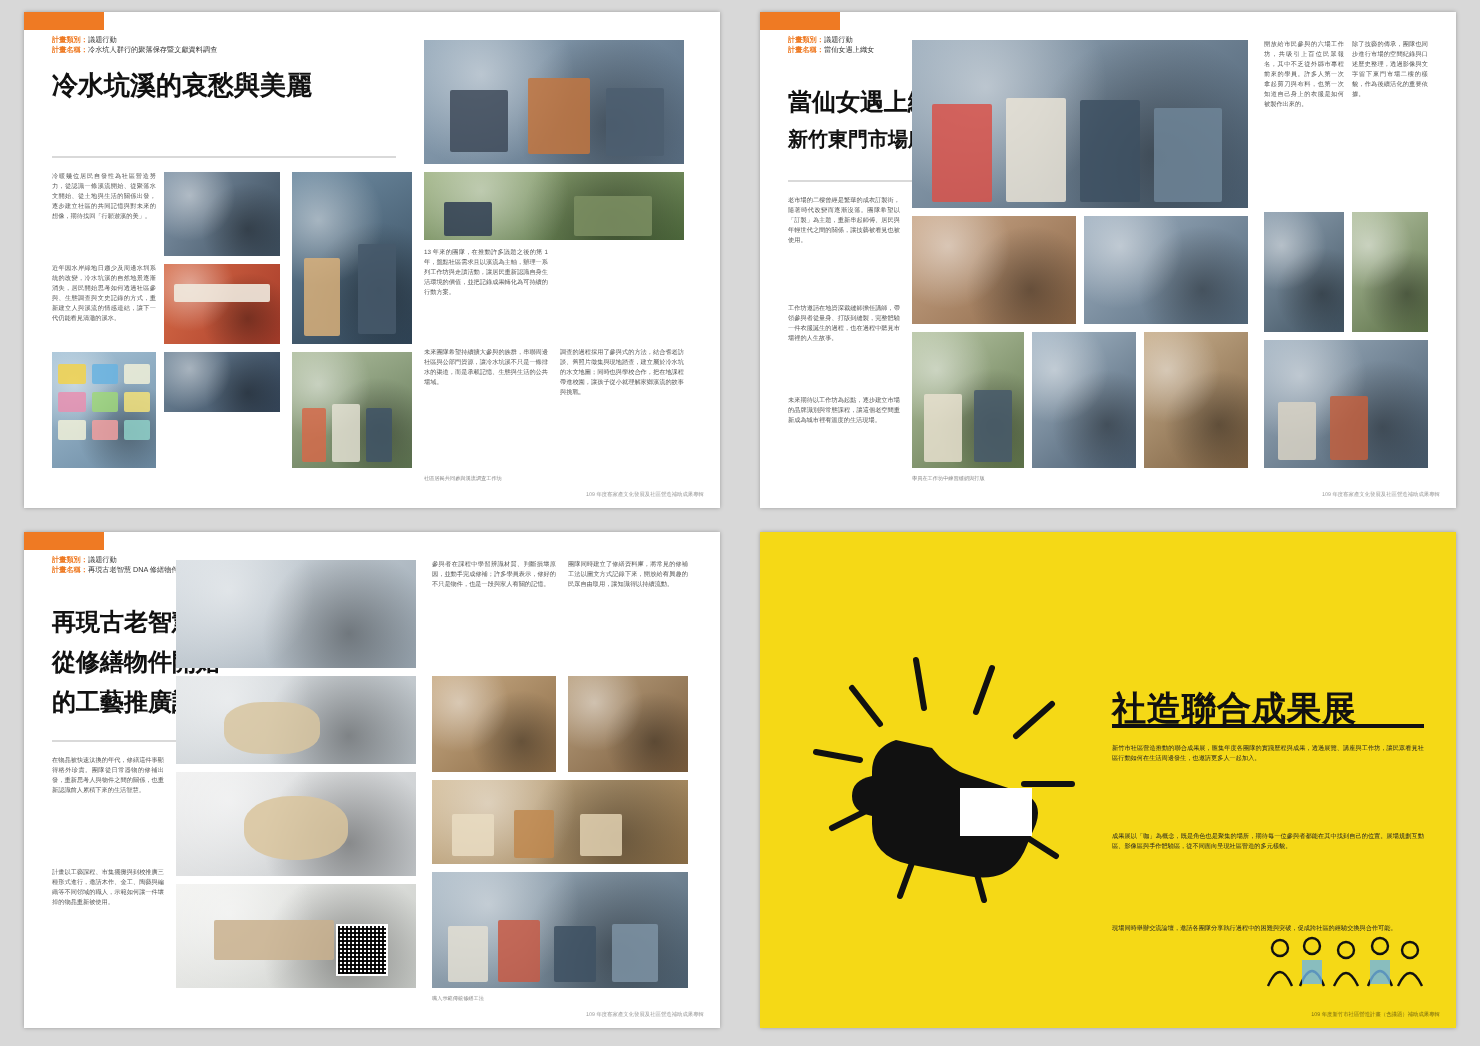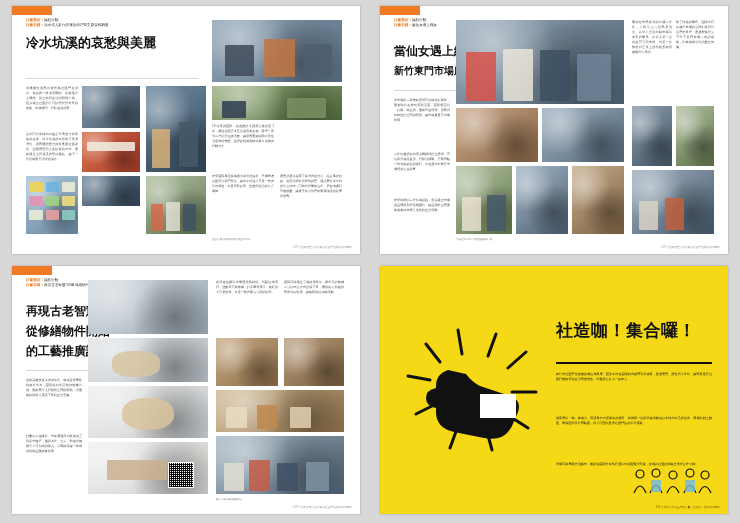--- a/index.html
+++ b/index.html
@@ -228,21 +228,21 @@
       <div class="lay g1"></div>
     <div class="sub" style="left:16%;top:34%;width:50%;height:40%;background:#c9b08d;"></div>
   </div>
   <div class="qr" style="left:156px;top:196px;width:24px;height:24px;"></div>
 
   <div class="cap" style="left:204px;top:232px;width:70px;">職人示範傳統修繕工法</div>
   <div class="footer">109 年度客家產文化發展及社區營造補助成果專輯</div>
 </div>
 
 <div class="sheet" id="pg4">
-  <h1 class="poster-title" style="left:176px;top:44px;width:160px;font-size:17px;">社造咖！集合囉！</h1>
+  <h1 class="poster-title" style="left:176px;top:68px;width:160px;font-size:17px;">社造聯合成果展</h1>
   <div class="rule" style="left:176px;top:96px;width:156px;background:#111;height:2px;"></div>
 
   <div class="poster-body" style="left:176px;top:106px;width:156px;height:36px;">新竹市社區營造推動的聯合成果展，匯集年度各團隊的實踐歷程與成果，透過展覽、講座與工作坊，讓民眾看見社區行動如何在生活周邊發生，也邀請更多人一起加入。</div>
   <div class="poster-body" style="left:176px;top:150px;width:156px;height:42px;">成果展以「咖」為概念，既是角色也是聚集的場所，期待每一位參與者都能在其中找到自己的位置。展場規劃互動區、影像區與手作體驗區，從不同面向呈現社區營造的多元樣貌。</div>
   <div class="poster-body" style="left:176px;top:196px;width:156px;height:22px;">現場同時舉辦交流論壇，邀請各團隊分享執行過程中的困難與突破，促成跨社區的經驗交換與合作可能。</div>
 
   <div class="fistwrap" style="left:16px;top:52px;width:150px;height:140px;">
     <svg viewBox="0 0 150 140" width="150" height="140" aria-hidden="true">
       <g stroke="#111" stroke-width="3" stroke-linecap="round" fill="none">
         <path d="M30 26 L44 44"></path>

